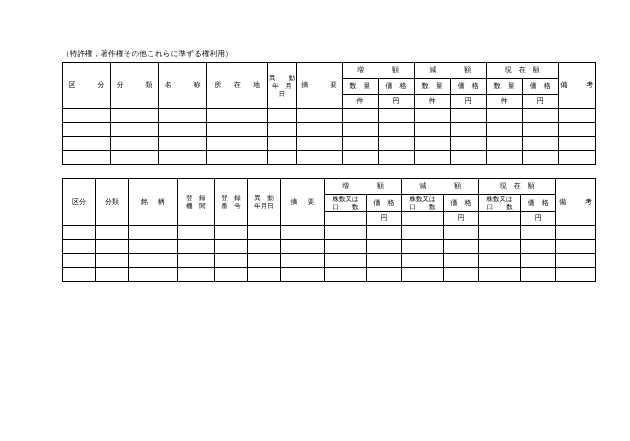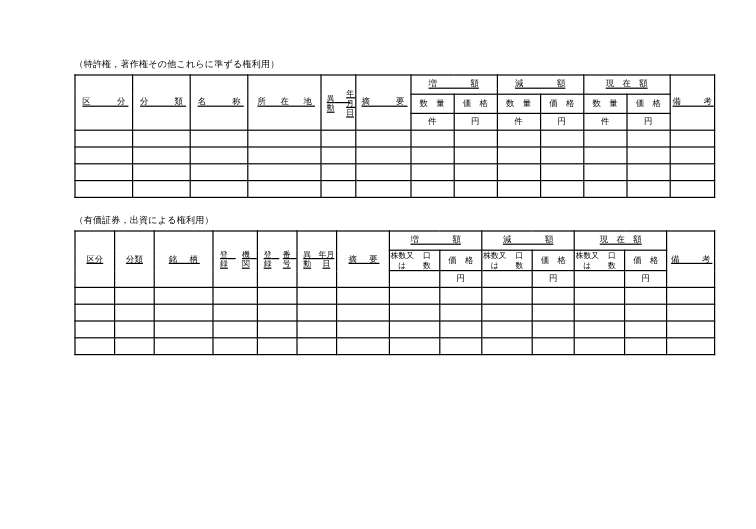--- a/index.html
+++ b/index.html
@@ -63,27 +63,28 @@
     width: 100%;
     height: 100%;
     box-sizing: border-box;
     white-space: nowrap;
   }
 
   
   .sp1 { letter-spacing: 2.6px; text-indent: 2.6px; }
   .sp2 { letter-spacing: 1.6px; text-indent: 1.6px; text-align: right; }
 
-  .h-row-1 td { height: 15px; text-decoration: underline; }
+  .h-row-1 td { height: 15px; }
   .h-row-2 td { height: 15px; }
   .h-row-3 td { height: 13px; }
   .body-row td { height: 13px; }
 
   .two-line {
     display: flex;
+    flex-direction: column;
     align-items: center;
     justify-content: center;
     line-height: 8.5px;
     height: 100%;
   }
 
   .vert-narrow {
     font-size: 6.5px;
     line-height: 8px;
   }
@@ -247,21 +248,20 @@
           <td></td>
           <td></td>
           <td></td>
           <td></td>
         </tr>
       </tbody>
     </table>
   </div>
 
   <div class="section" id="section-securities">
-    <div class="section-title">（有価証券，出資による権利用）</div>
 
     <table class="grid">
       <colgroup>
         <col style="width:30px">
         <col style="width:30px">
         <col style="width:44px">
         <col style="width:34px">
         <col style="width:30px">
         <col style="width:30px">
         <col style="width:40px">

